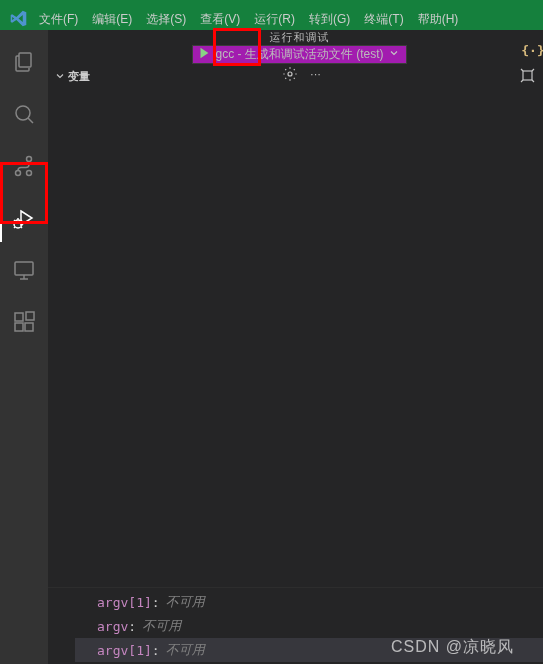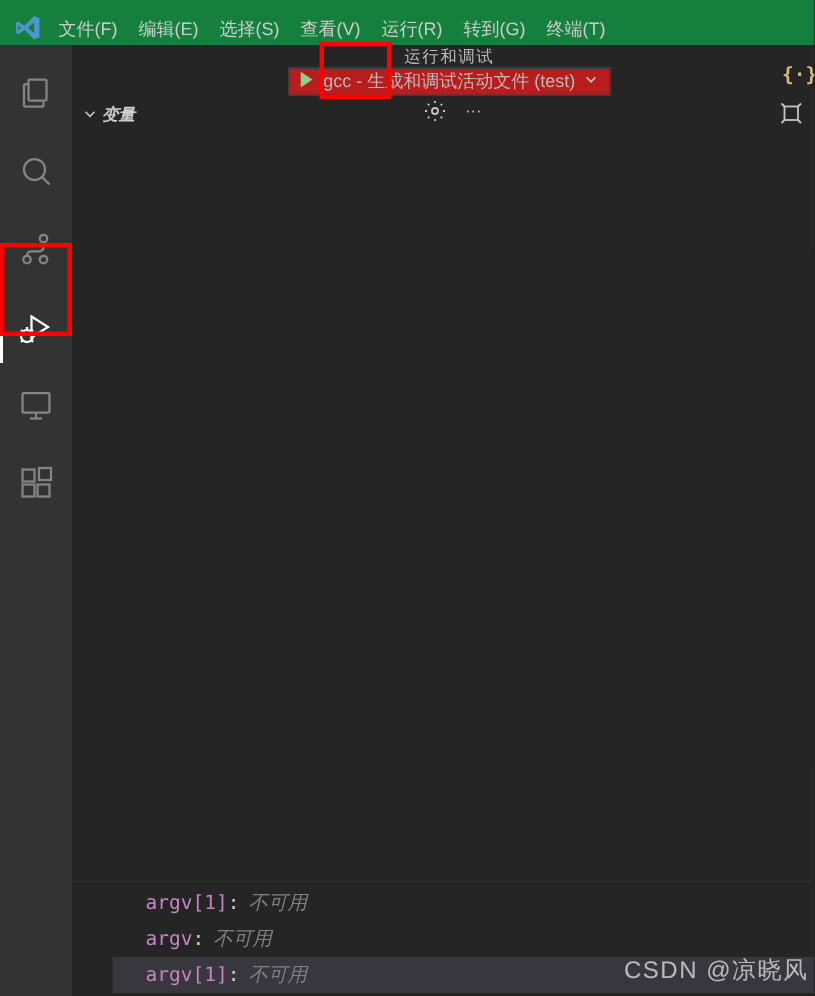--- a/index.html
+++ b/index.html
@@ -68,21 +68,21 @@
       align-items: center;
       padding: 0 10px 0 18px;
       font-size: 11px;
       color: #bbbbbb;
       flex-direction: column;
     }
     .sidebar-header .title { flex: 1; letter-spacing: 1px; }
     .config-dropdown {
       display: flex;
       align-items: center;
-      background: #b91c1c;
+      background: #a21caf;
       border: 1px solid #3c3c3c;
       height: 24px;
       padding: 0 6px 0 4px;
       gap: 4px;
       font-size: 12px;
       cursor: pointer;
     }
     .config-dropdown .play { color: #89d185; }
     .header-actions { display: flex; align-items: center; gap: 6px; margin-left: 6px; }
     .icon-btn {
@@ -98,21 +98,21 @@
       padding-left: 4px;
       color: #cccccc;
       font-size: 11px;
       cursor: pointer;
     }
     .section-header .chevron {
       width: 16px;
       display: flex; align-items: center; justify-content: center;
       color: #c5c5c5;
     }
-    .section-header .label { font-weight: 600; font-style: italic; }
+    .section-header .label { font-weight: 600; }
     .section-header .actions { margin-left: auto; padding-right: 8px; color: #c5c5c5; }
     .variables-body { flex: 1; background: #252526; }
     .watch-section {
       background: #252526;
       border-top: 1px solid #2d2d2d;
     }
     .watch-body { padding: 2px 0; margin-left: 27px; }
     .watch-row {
       display: flex;
       align-items: center;
@@ -146,21 +146,21 @@
     }
     .red-box {
       position: absolute;
       border: 3px solid #ff0000;
       pointer-events: none;
     }
     .red-box-1 { left: 213px; top: 28px; width: 48px; height: 38px; }
     .red-box-2 { left: 0px; top: 162px; width: 48px; height: 62px; }
     .watermark {
       position: absolute;
-      right: 4px;
+      right: 29px;
       bottom: 6px;
       font-size: 16px;
       color: rgba(230,230,230,0.75);
       letter-spacing: 1px;
     }
   </style>
 </head>
 <body>
 
 <div class="titlebar">
@@ -170,20 +170,21 @@
       </svg>
   </div>
   <div class="menu-items">
     <div class="menu-item">文件(F)</div>
     <div class="menu-item">编辑(E)</div>
     <div class="menu-item">选择(S)</div>
     <div class="menu-item">查看(V)</div>
     <div class="menu-item">运行(R)</div>
     <div class="menu-item">转到(G)</div>
     <div class="menu-item">终端(T)</div>
+    <div class="menu-item">帮助(H)</div>
   </div>
 </div>
 
 <div class="main">
   <div class="activity-bar">
     <div class="activity-item">
       <svg width="24" height="24" viewBox="0 0 24 24" fill="none" stroke="currentColor" stroke-width="1.5">
           <rect x="7" y="3" width="12" height="14" rx="1"></rect>
           <path d="M7 6H5a1 1 0 00-1 1v13a1 1 0 001 1h11a1 1 0 001-1v-2"></path>
         </svg>

